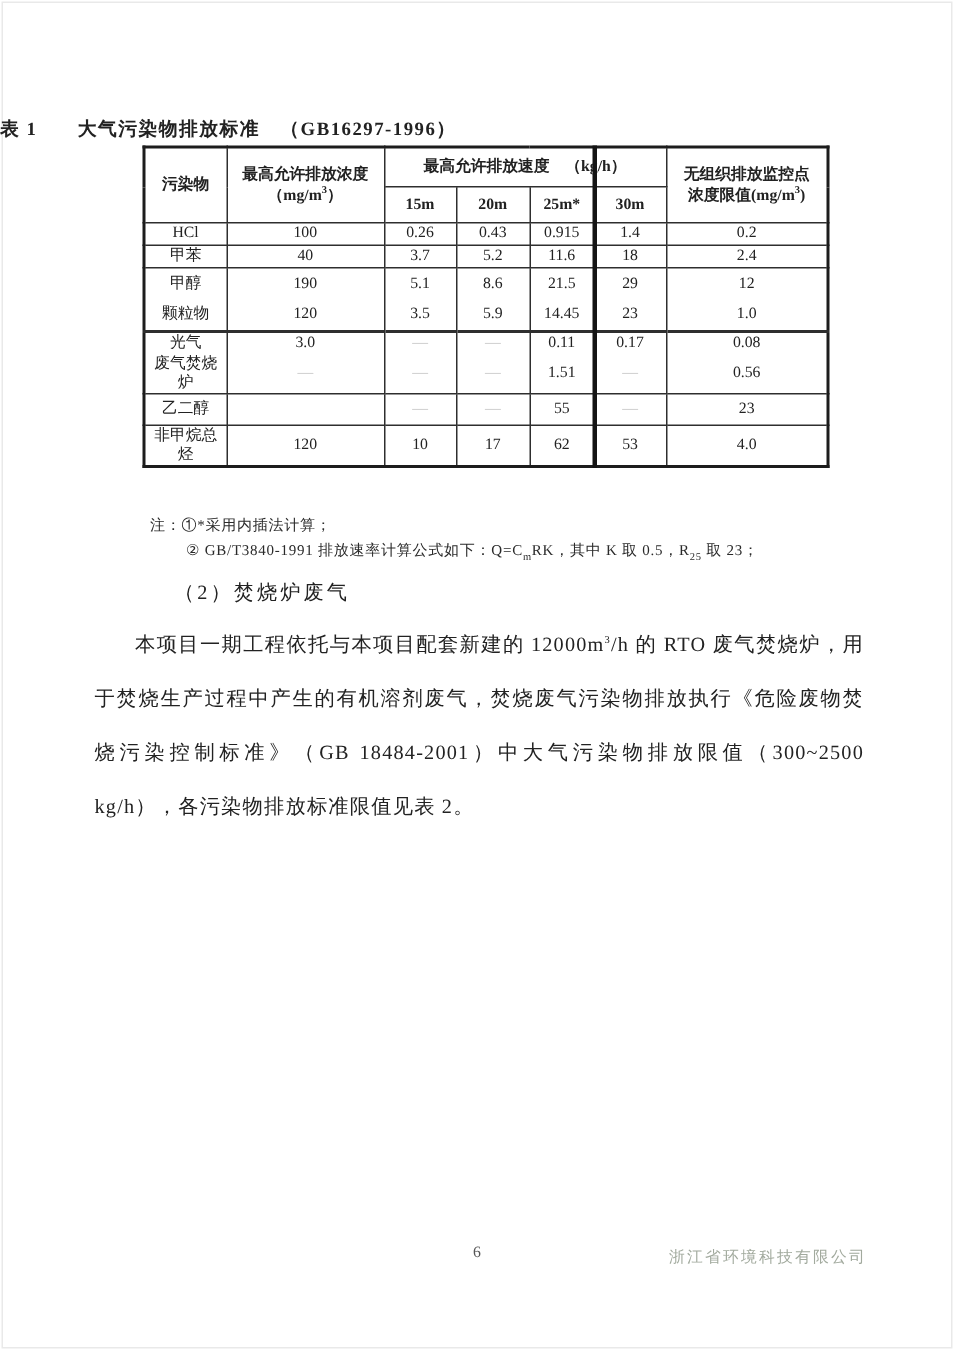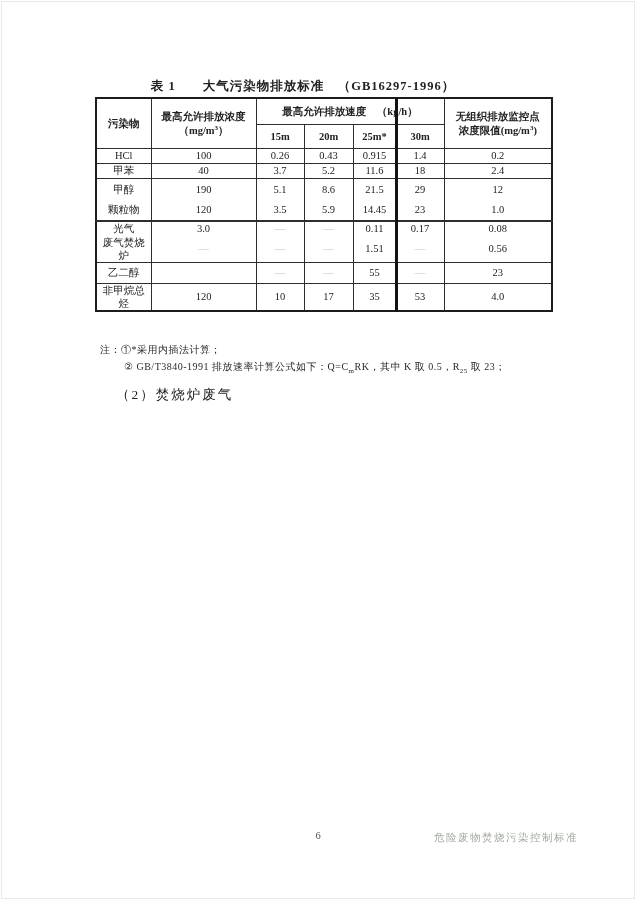--- a/index.html
+++ b/index.html
@@ -20,21 +20,21 @@
     font-size:9px;color:#3a3a3a;text-align:center;
     white-space:nowrap;overflow:hidden;
     letter-spacing:0.5px;
     border-bottom:2px solid #3c3c3c;
     padding-bottom:4px;
   }
 
   
   .table-title{
     position:absolute;top:78px;left:0;right:30px;
-    text-align:center;font-size:12.5px;font-weight:bold;color:#222;
+    text-align:left;font-size:12.5px;font-weight:bold;color:#222;
     letter-spacing:1px;
   }
 
   
   .table-wrap{position:absolute;left:95px;top:97px;width:456px;}
   table.std{
     border-collapse:collapse;table-layout:fixed;width:456px;
     font-size:10.5px;color:#222;
   }
   table.std th, table.std td{
@@ -184,32 +184,35 @@
         <td class="dim">—</td>
         <td>55</td>
         <td class="dim">—</td>
         <td>23</td>
       </tr>
       <tr class="r">
         <td>非甲烷总烃</td>
         <td>120</td>
         <td>10</td>
         <td>17</td>
-        <td>35</td>
+        <td>62</td>
         <td>53</td>
         <td>4.0</td>
       </tr>
     </tbody>
       </table>
     <div class="thick-vline"></div>
   </div>
 
   <div class="note1">注：①*采用内插法计算；</div>
   <div class="note2">
     <span>② GB/T3840-1991 排放速率计算公式如下：Q=C</span><sub>m</sub><span>RK，其中 K 取 0.5，R</span><sub>25</sub><span> 取 23；</span>
   </div>
 
   <div class="section-heading">（2）焚烧炉废气</div>
 
+  <div class="body-paragraph">
+    <span>本项目一期工程依托与本项目配套新建的 12000m</span><sup>3</sup><span>/h 的 RTO 废气焚烧炉，用于焚烧生产过程中产生的有机溶剂废气，焚烧废气污染物排放执行《危险废物焚烧污染控制标准》（GB 18484-2001）中大气污染物排放限值（300~2500 kg/h），各污染物排放标准限值见表 2。</span>
+  </div>
 
   <div class="page-num">6</div>
-  <div class="footer-watermark">危险废物焚烧污染控制标准</div>
+  <div class="footer-watermark">浙江省环境科技有限公司</div>
 </div>
 
 </body></html>

